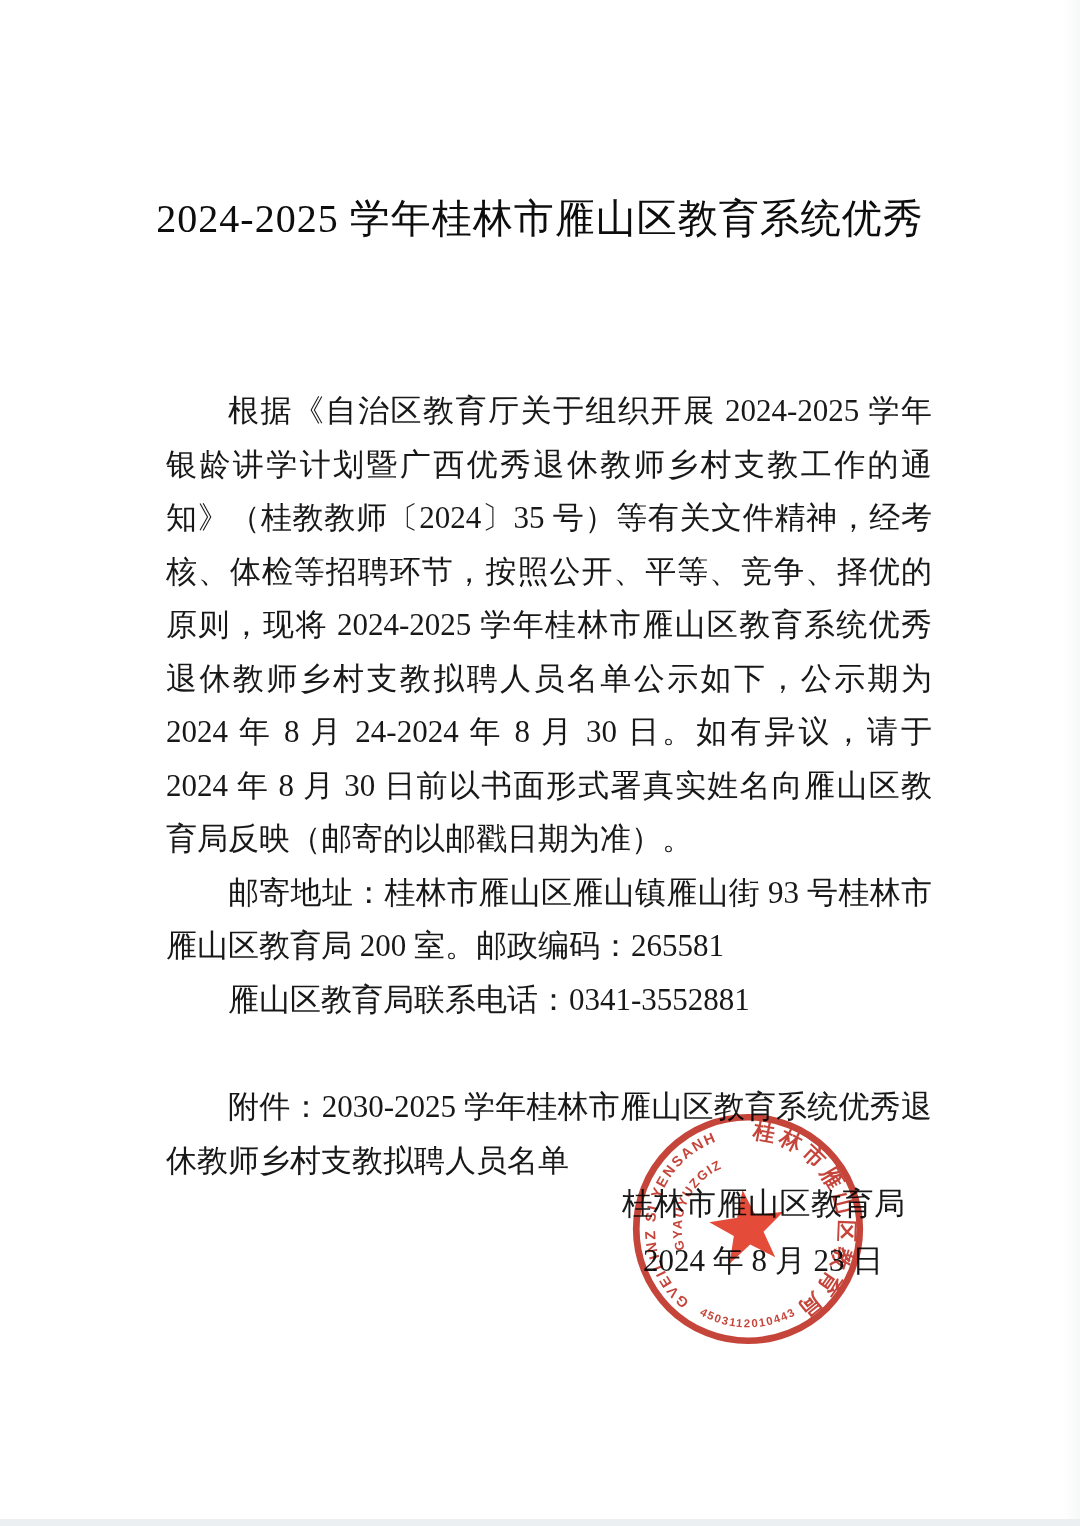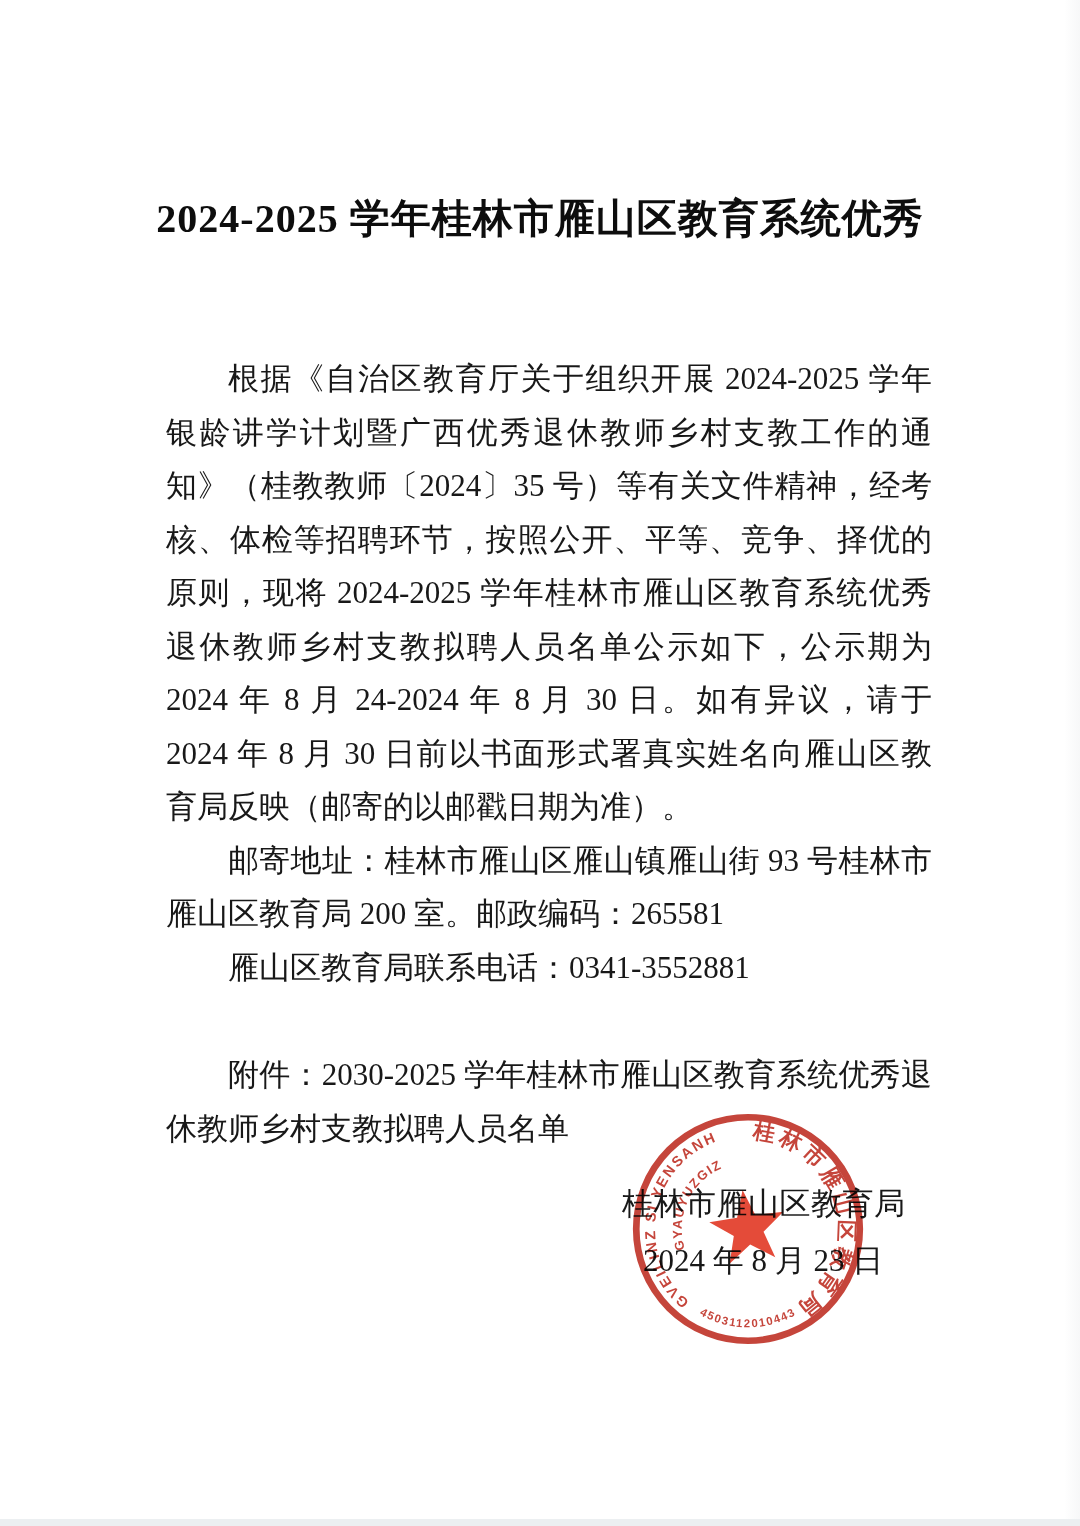--- a/index.html
+++ b/index.html
@@ -12,28 +12,28 @@
     color: #1c1c1c;
     overflow: hidden;
   }
   .title-block {
     position: absolute;
     top: 188px;
     left: 0;
     width: 100%;
     text-align: center;
     font-size: 40px;
-    font-weight: bold;
+    font-weight: normal;
     line-height: 61px;
     letter-spacing: 1px;
     color: #0d0d0d;
   }
   .body-block {
     position: absolute;
-    top: 352px;
+    top: 384px;
     left: 166px;
     width: 766px;
     font-size: 31px;
     line-height: 53.5px;
     text-align: justify;
     color: #181818;
   }
   .body-block p { margin: 0; text-indent: 2em; }
   .body-block p.attachment { margin-top: 54px; }
   .signature-org {

